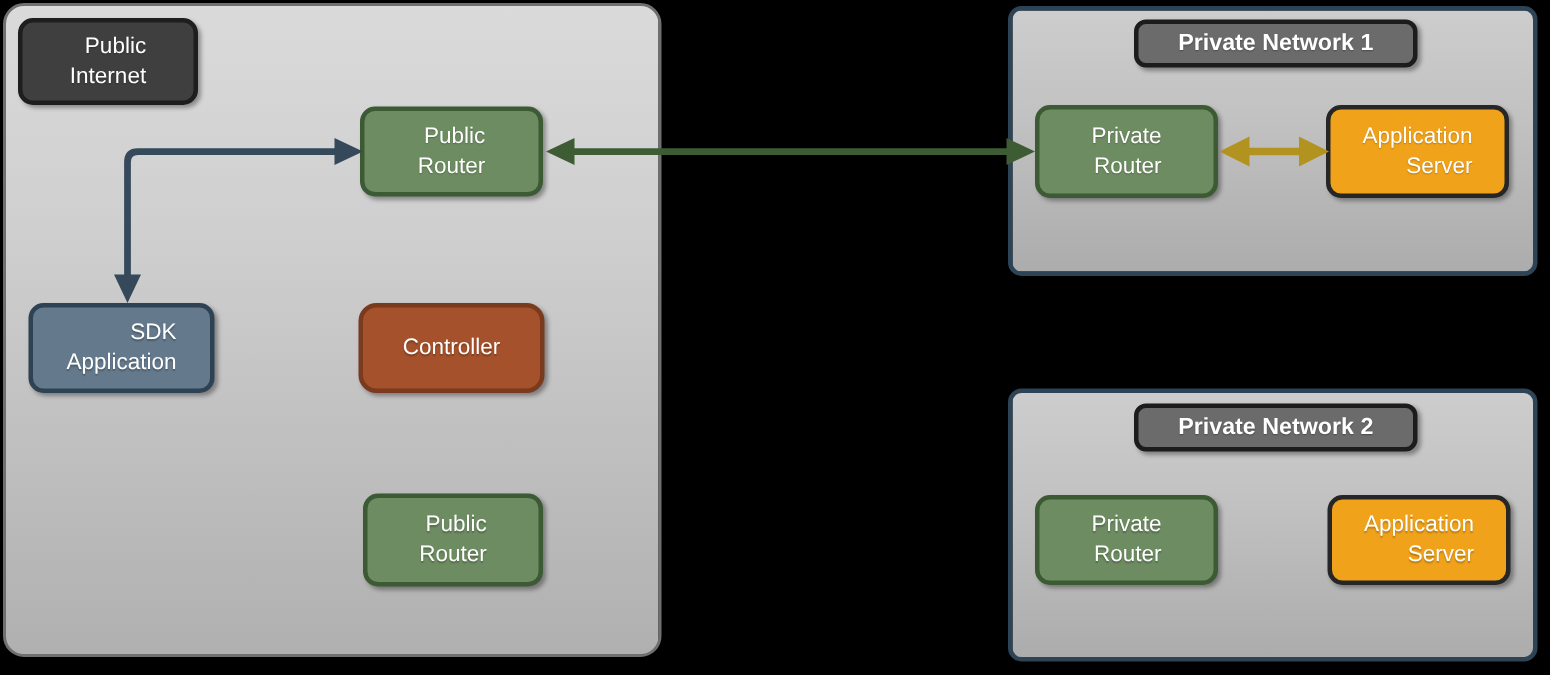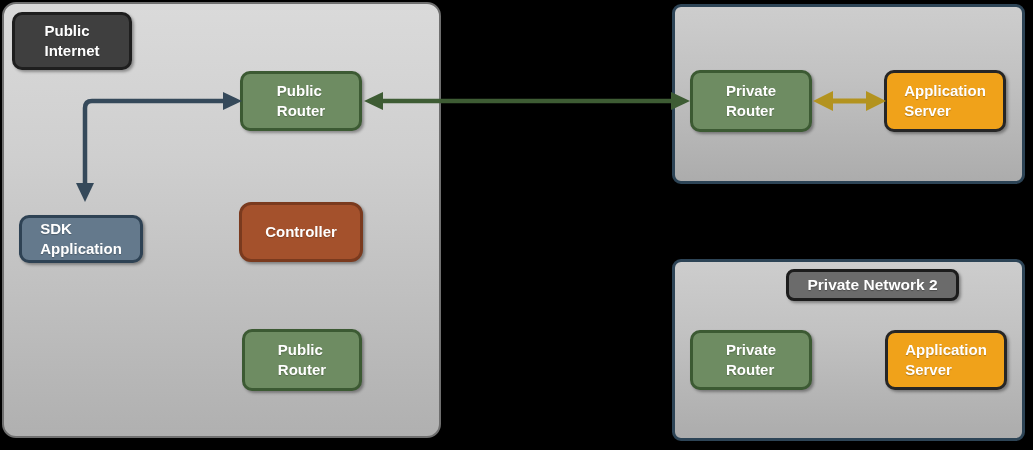--- a/index.html
+++ b/index.html
@@ -32,24 +32,24 @@
   }
   .zone.net1 { left: 672px; top: 4px;  width: 353px; height: 180px; }
   .zone.net2 { left: 672px; top: 259px; width: 353px; height: 182px; }
 
   
   .node {
     position: absolute;
     display: flex;
     align-items: center;
     justify-content: center;
-    text-align: left;
+    text-align: right;
     border-radius: 10px;
     color: #ffffff;
-    font-weight: bold;
+    font-weight: normal;
     font-size: 15px;
     line-height: 1.32;
     white-space: pre-line;
     text-shadow: 0 1px 1px rgba(0,0,0,0.25);
     box-shadow: 2px 2px 3px rgba(0,0,0,0.35);
   }
   .node.dark    { background: #3f3f3f; border: 3px solid #1e1e1e; }
   .node.green   { background: #6e8c62; border: 3px solid #3c5a33; }
   .node.blue    { background: #64798c; border: 3px solid #2e4254; }
   .node.rust    { background: #a4512c; border: 3px solid #7a3a1e; }
@@ -66,31 +66,31 @@
     color: #ffffff;
     font-weight: bold;
     font-size: 15.5px;
     text-shadow: 0 1px 1px rgba(0,0,0,0.3);
     box-shadow: 2px 2px 3px rgba(0,0,0,0.35);
   }
 
   
   .n-public-internet     { left: 8px;   top: 8px;   width: 120px; height: 58px; }
   .n-public-router-top   { left: 236px; top: 67px;  width: 122px; height: 60px; }
-  .n-sdk-application     { left: 15px;  top: 211px; width: 124px; height: 48px; }
+  .n-sdk-application     { left: 15px;  top: 198px; width: 124px; height: 60px; }
   .n-controller          { left: 235px; top: 198px; width: 124px; height: 60px; border-radius: 12px; }
   .n-public-router-bottom{ left: 238px; top: 325px; width: 120px; height: 62px; }
 
   
   .n-net1-title          { left: 81px;  top: 6px;   width: 189px; height: 32px; }
   .n-private-router-1    { left: 15px;  top: 63px;  width: 122px; height: 62px; }
   .n-app-server-1        { left: 209px; top: 63px;  width: 122px; height: 62px; }
 
   
-  .n-net2-title          { left: 81px;  top: 7px;   width: 173px; height: 32px; margin-left: 30px; }
+  .n-net2-title          { left: 81px;  top: 7px;   width: 189px; height: 32px; }
   .n-private-router-2    { left: 15px;  top: 68px;  width: 122px; height: 60px; }
   .n-app-server-2        { left: 210px; top: 68px;  width: 122px; height: 60px; }
 
   
   svg.edges {
     position: absolute;
     left: 0; top: 0;
     width: 1033px; height: 450px;
     pointer-events: none;
   }
@@ -106,20 +106,21 @@
     <div class="node green n-public-router-top">Public
 Router</div>
     <div class="node blue n-sdk-application">SDK
 Application</div>
     <div class="node rust n-controller">Controller</div>
     <div class="node green n-public-router-bottom">Public
 Router</div>
   </div>
 
   <div class="zone network net1">
+    <div class="net-title n-net1-title">Private Network 1</div>
     <div class="node green n-private-router-1">Private
 Router</div>
     <div class="node orange n-app-server-1">Application
 Server</div>
   </div>
 
   <div class="zone network net2">
     <div class="net-title n-net2-title">Private Network 2</div>
     <div class="node green n-private-router-2">Private
 Router</div>

